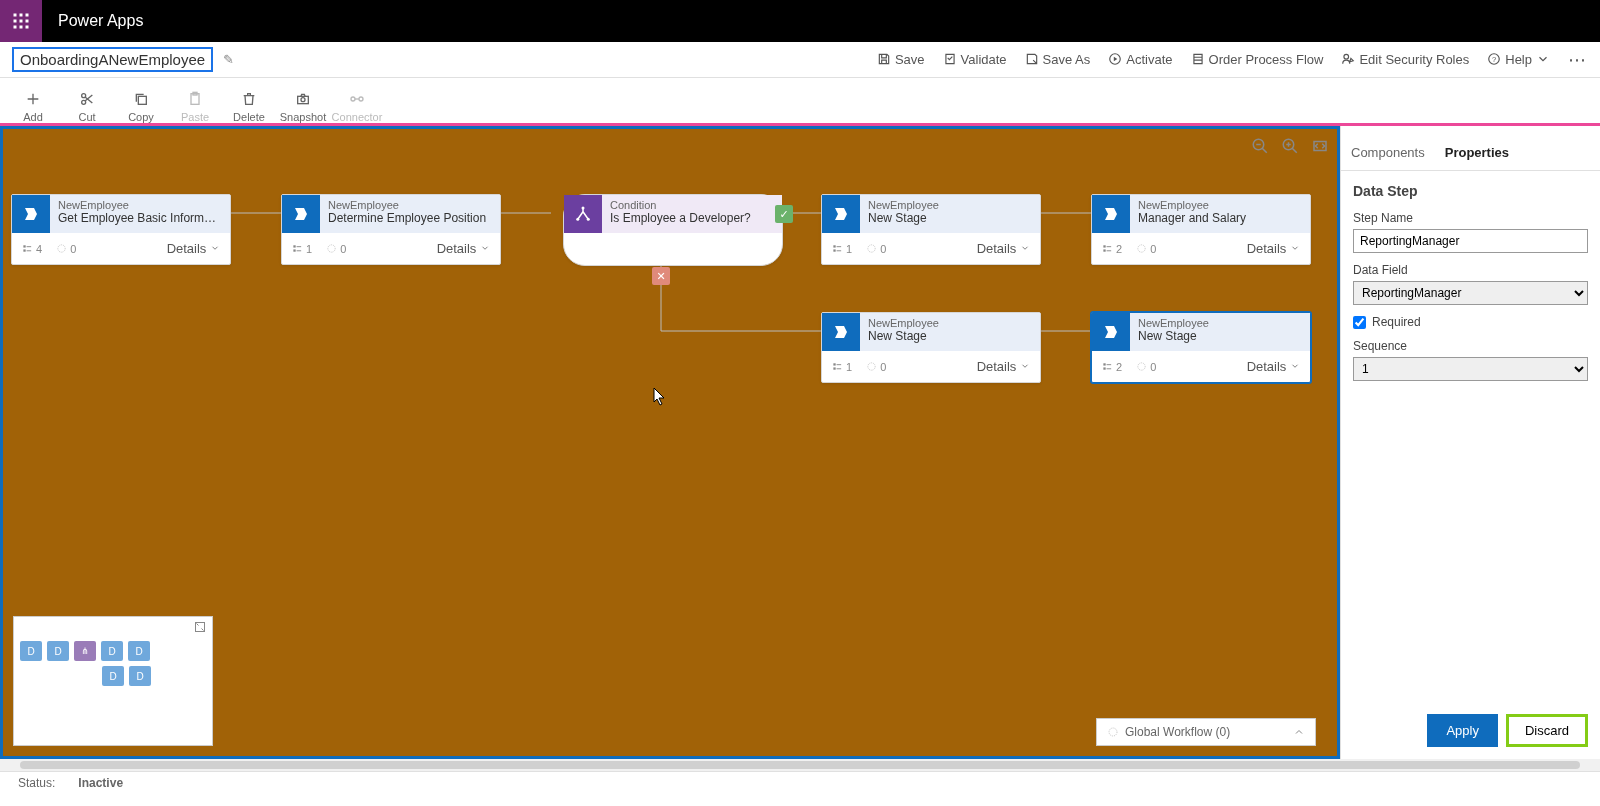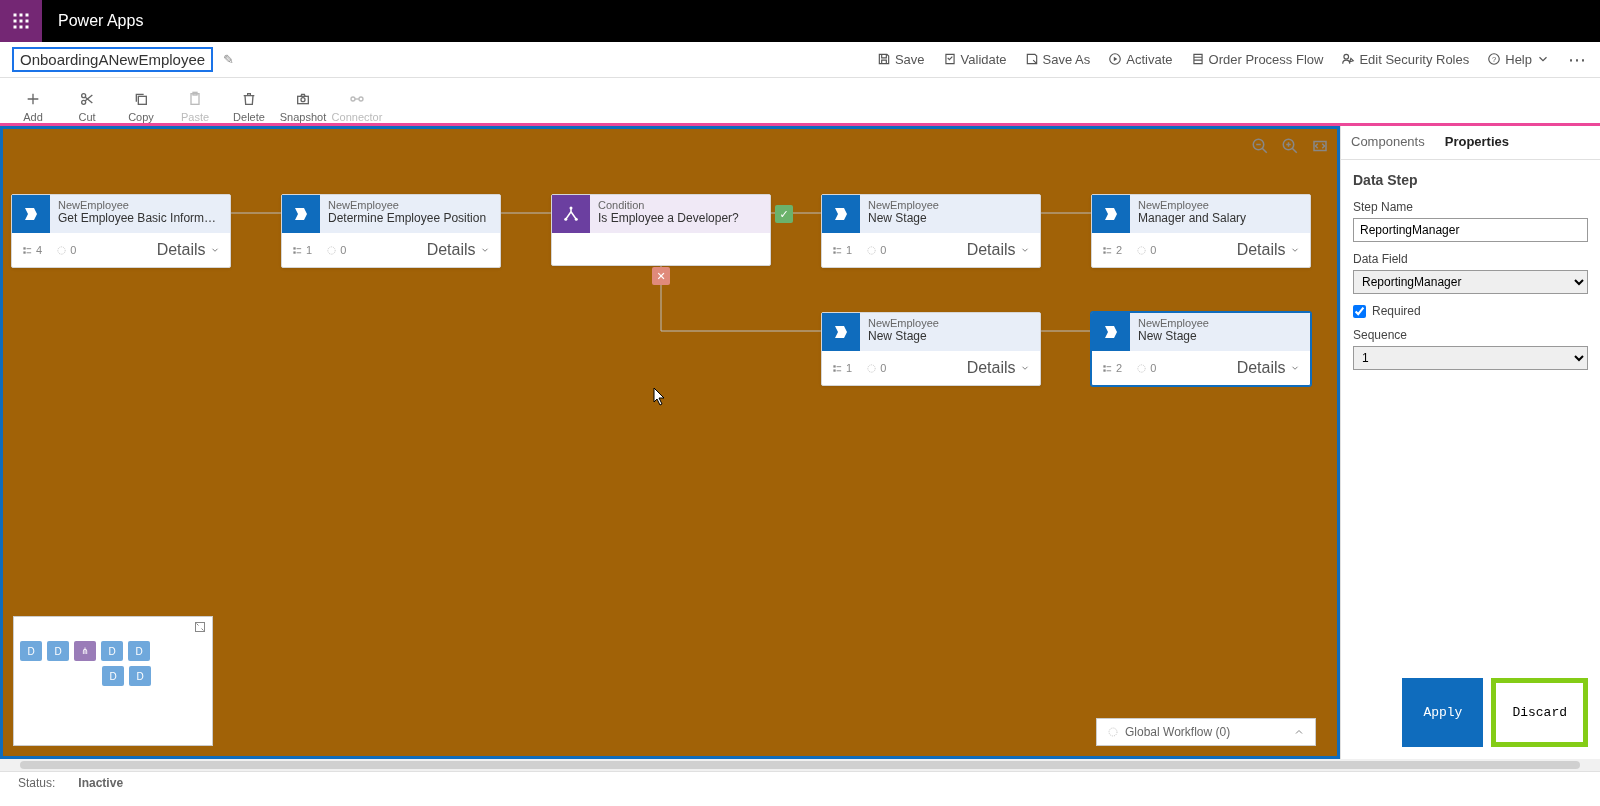--- a/index.html
+++ b/index.html
@@ -45,21 +45,21 @@
 .node-icon { width:38px; background:#0f6cbd; display:flex; align-items:center; justify-content:center; }
 .node-icon.cond { background:#6b3fa0; }
 .node-icon svg { width:18px; height:18px; fill:#fff; }
 .node-text { padding:4px 8px; flex:1; overflow:hidden; }
 .node-entity { font-size:11px; color:#666; }
 .node-title { font-size:12px; color:#333; white-space:nowrap; overflow:hidden; text-overflow:ellipsis; }
 .node-foot { display:flex; align-items:center; justify-content:space-between; padding:8px 10px; }
 .node-stats { display:flex; align-items:center; gap:14px; font-size:11px; color:#888; }
 .stat { display:flex; align-items:center; gap:3px; }
 .stat svg { width:11px; height:11px; }
-.details { font-size:16px; color:#555; cursor:pointer; }
+.details { font-size:13px; color:#555; cursor:pointer; }
 .details svg { width:10px; height:10px; }
 
 
 .badge { position:absolute; width:18px; height:18px; border-radius:2px; display:flex; align-items:center; justify-content:center; color:#fff; font-size:11px; }
 .badge.yes { background:#6bb26b; }
 .badge.no  { background:#e08a7b; }
 
 
 .cond-body { height:32px; }
 
@@ -73,31 +73,31 @@
 
 
 .gwf { position:absolute; bottom:10px; right:21px; width:220px; height:28px; background:#fff; border:1px solid #ccc; display:flex; align-items:center; justify-content:space-between; padding:0 10px; font-size:12px; color:#666; }
 .gwf svg { width:12px; height:12px; }
 
 
 svg.lines { position:absolute; top:0; left:0; width:100%; height:100%; pointer-events:none; }
 
 
 .right-panel { width:260px; border-left:1px solid #e0e0e0; background:#fff; padding:0 0 0 0; display:flex; flex-direction:column; }
-.tabs { display:flex; border-bottom:1px solid #e0e0e0; }
+.tabs { display:flex; border-bottom:1px solid #e0e0e0;margin-top:11px; }
 .tab { padding:8px 10px; font-size:13px; color:#666; cursor:pointer; }
 .tab.active { color:#222; font-weight:600; border-bottom:2px solid transparent; }
 .panel-body { padding:12px; font-size:12px; color:#444; }
 .panel-title { font-size:14px; font-weight:600; margin-bottom:12px; }
 .field-label { font-size:12px; color:#444; margin-top:10px; margin-bottom:4px; }
 .field-input { width:100%; padding:4px 6px; border:1px solid #999; font-size:12px; }
 .field-select { width:100%; padding:3px 4px; border:1px solid #999; font-size:12px; }
 .checkbox-row { display:flex; align-items:center; gap:6px; margin-top:10px; }
 .panel-footer { margin-top:auto; padding:12px; display:flex; gap:8px; justify-content:flex-end; }
-.btn { padding:22px 16px; font-size:13px; border:5px solid #84cc16; background:#fff; cursor:pointer;font-family:Liberation Mono, monospace; }
+.btn { padding:6px 16px; font-size:13px; border:3px solid #84cc16; background:#fff; cursor:pointer; }
 .btn.primary { background:#0f6cbd; color:#fff; border-color:#0f6cbd; }
 
 
 .status-bar { height:22px; border-top:1px solid #e0e0e0; padding:0 18px; font-size:12px; color:#666; display:flex; align-items:center;gap:19px; }
 .status-val { font-weight:600; margin-left:4px; }
 
 
 .hscroll { height:12px; background:#f1f1f1; position:relative; }
 .hscroll::after { content:""; position:absolute; left:20px; right:20px; top:2px; height:8px; background:#d0d0d0; border-radius:4px; }
 
@@ -327,21 +327,21 @@
               </svg>
               <span>0</span>
             </span>
         </div>
         <span class="details"><span>Details</span> <svg viewBox="0 0 24 24">
               <path d="M6 9l6 6 6-6" fill="none" stroke="#666" stroke-width="2"></path>
             </svg></span>
       </div>
     </div>
 
-    <div class="node" style="left:548px; top:65px;">
+    <div class="node" style="left:560px; top:65px;border-radius:22px;">
       <div class="node-head cond">
         <div class="node-icon cond">
             <svg viewBox="0 0 24 24">
               <path d="M12 3v6 M12 9l-7 10 M12 9l7 10" stroke="#fff" stroke-width="2" fill="none"></path>
               <circle cx="12" cy="4" r="2"></circle>
               <circle cx="5" cy="19" r="2"></circle>
               <circle cx="19" cy="19" r="2"></circle>
             </svg>
           </div>
         <div class="node-text">

